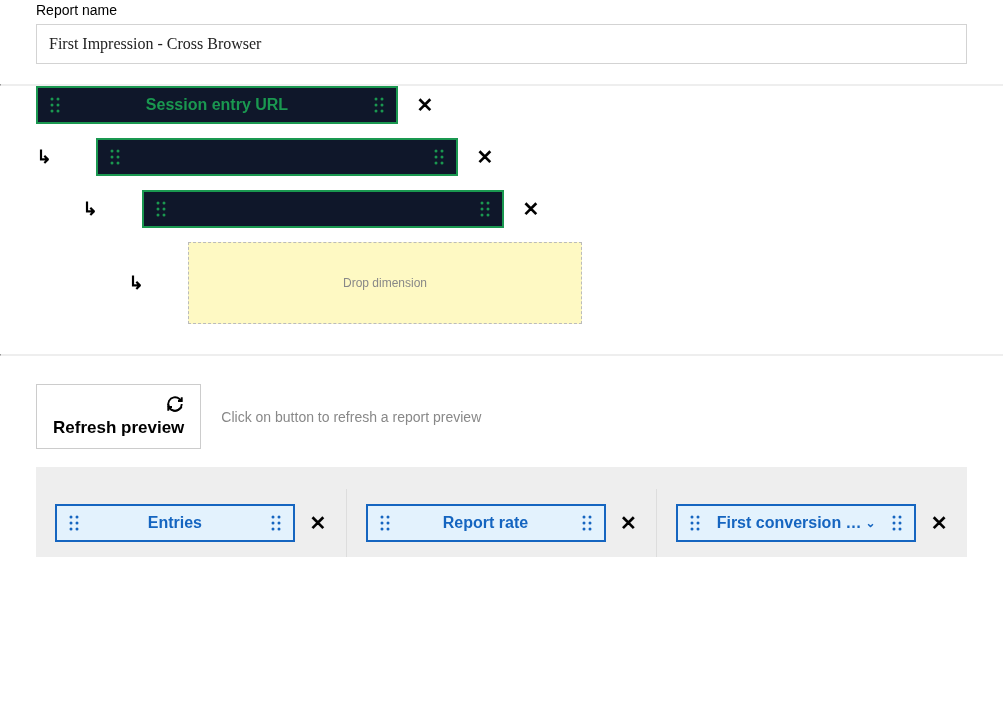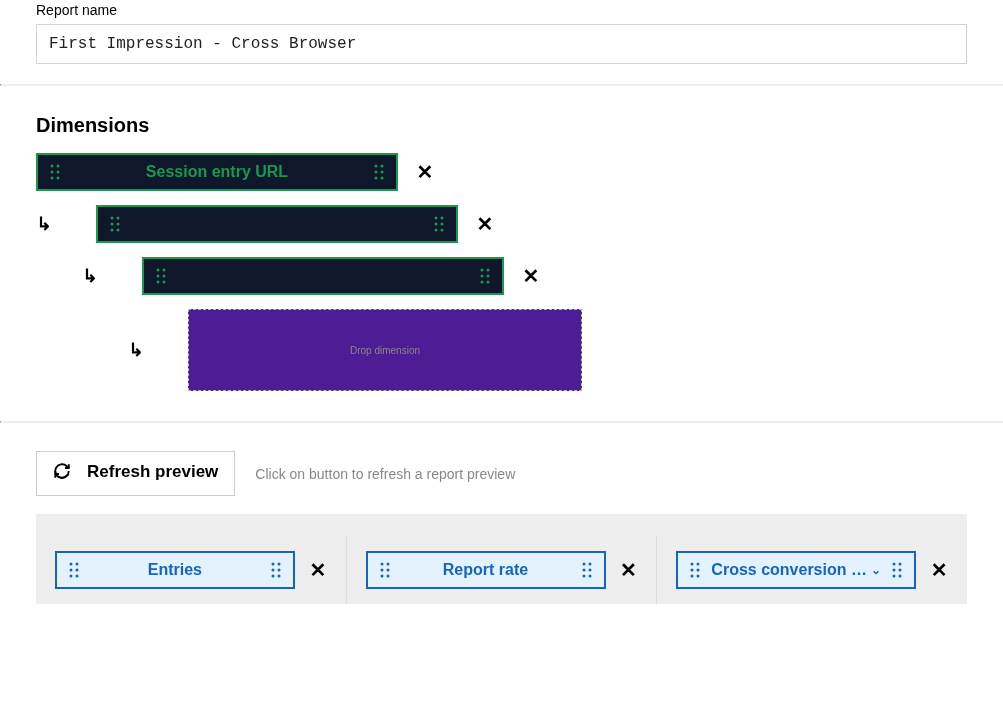--- a/index.html
+++ b/index.html
@@ -17,21 +17,21 @@
       font-weight: normal;
       font-size: 14px;
       margin-bottom: 6px;
       margin-top: 2px;
     }
     .input-field {
       width: 100%;
       border: 1px solid #d3d3d3;
       padding: 10px 12px;
       font-size: 16px;
-      font-family: Liberation Mono, monospace;
+      font-family: Liberation Serif, serif;
       color: #222;
       margin-bottom: 20px;
     }
     .divider {
       border-top: 1px solid #eee;
       margin: 0;
     }
     .dim-header {
       font-weight: bold;
       font-size: 20px;
@@ -74,42 +74,43 @@
       font-size: 20px;
       font-weight: bold;
       cursor: pointer;
       display: flex; align-items: center; justify-content: center;
       width: 18px;
     }
     .drop-zone {
       width: 394px;
       height: 82px;
       border: 1px dashed #bbb;
-      background: #4c1d95;
+      background: #fef9c3;
       color: #888;
       display: flex; align-items: center; justify-content: center;
-      font-size: 10px;
+      font-size: 12px;
     }
     .refresh-row {
       display: flex;
       align-items: center;
       gap: 20px;
       margin: 28px 0 18px 0;
     }
     .refresh-btn {
       border: 1px solid #ccc;
       background: #fff;
       padding: 10px 16px;
       font-size: 17px;
       font-weight: bold;
       display: flex;
-      align-items: flex-start;
-      gap: 16px;
+      align-items: flex-end;
+      gap: 0;
       cursor: pointer;
       font-family: inherit;
+      flex-direction: column;
     }
     .hint-text { color: #888; font-size: 14px; }
     .metrics-row {
       display: flex;
       background: #eee;
       padding: 22px 0 0 0;
       height: 90px;
     }
     .metric-cell {
       flex: 1;
@@ -145,21 +146,20 @@
   </style>
 </head>
 <body>
 
 <div class="section-wrap">
   <div class="label-title">Report name</div>
   <input class="input-field" type="text" value="First Impression - Cross Browser" style="">
 </div>
 <hr class="divider">
 <div class="section-wrap">
-  <div class="dim-header">Dimensions</div>
 
   <div class="dim-row" style="margin-left:0;">
     <div class="dim-chip">
       <span class="drag-left">
         <svg class="grip-svg" viewBox="0 0 10 16">
             <g fill="#1a9850">
               <circle cx="2" cy="2" r="1.5"></circle>
               <circle cx="8" cy="2" r="1.5"></circle>
               <circle cx="2" cy="8" r="1.5"></circle>
               <circle cx="8" cy="8" r="1.5"></circle>
@@ -347,21 +347,21 @@
                 <circle cx="2" cy="2" r="1.5"></circle>
                 <circle cx="8" cy="2" r="1.5"></circle>
                 <circle cx="2" cy="8" r="1.5"></circle>
                 <circle cx="8" cy="8" r="1.5"></circle>
                 <circle cx="2" cy="14" r="1.5"></circle>
                 <circle cx="8" cy="14" r="1.5"></circle>
               </g>
             </svg>
         </span>
         <span class="metric-label">
-          <span>Cross conversion …</span>
+          <span>First conversion …</span>
           <span class="chev-down">⌄</span>
         </span>
         <span class="drag-right">
           <svg class="grip-svg" viewBox="0 0 10 16">
               <g fill="#1565c0">
                 <circle cx="2" cy="2" r="1.5"></circle>
                 <circle cx="8" cy="2" r="1.5"></circle>
                 <circle cx="2" cy="8" r="1.5"></circle>
                 <circle cx="8" cy="8" r="1.5"></circle>
                 <circle cx="2" cy="14" r="1.5"></circle>

